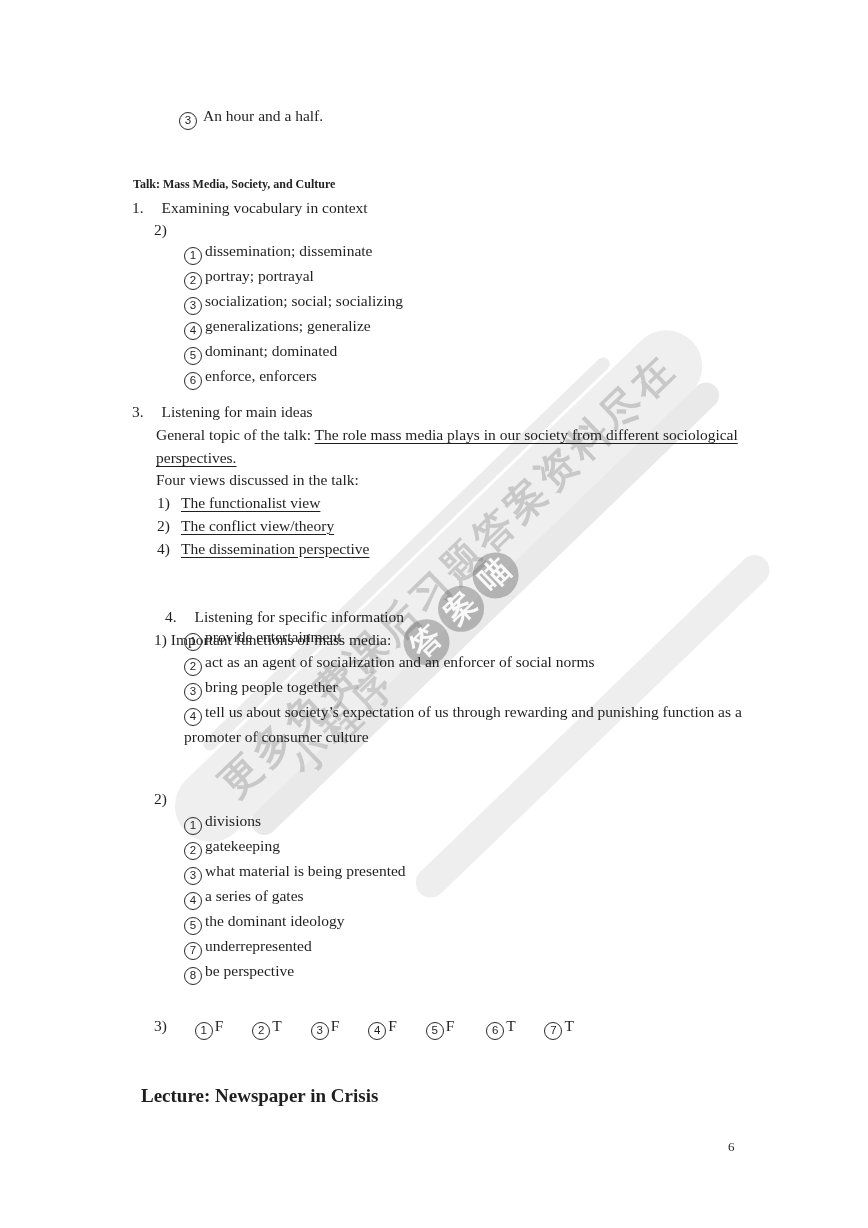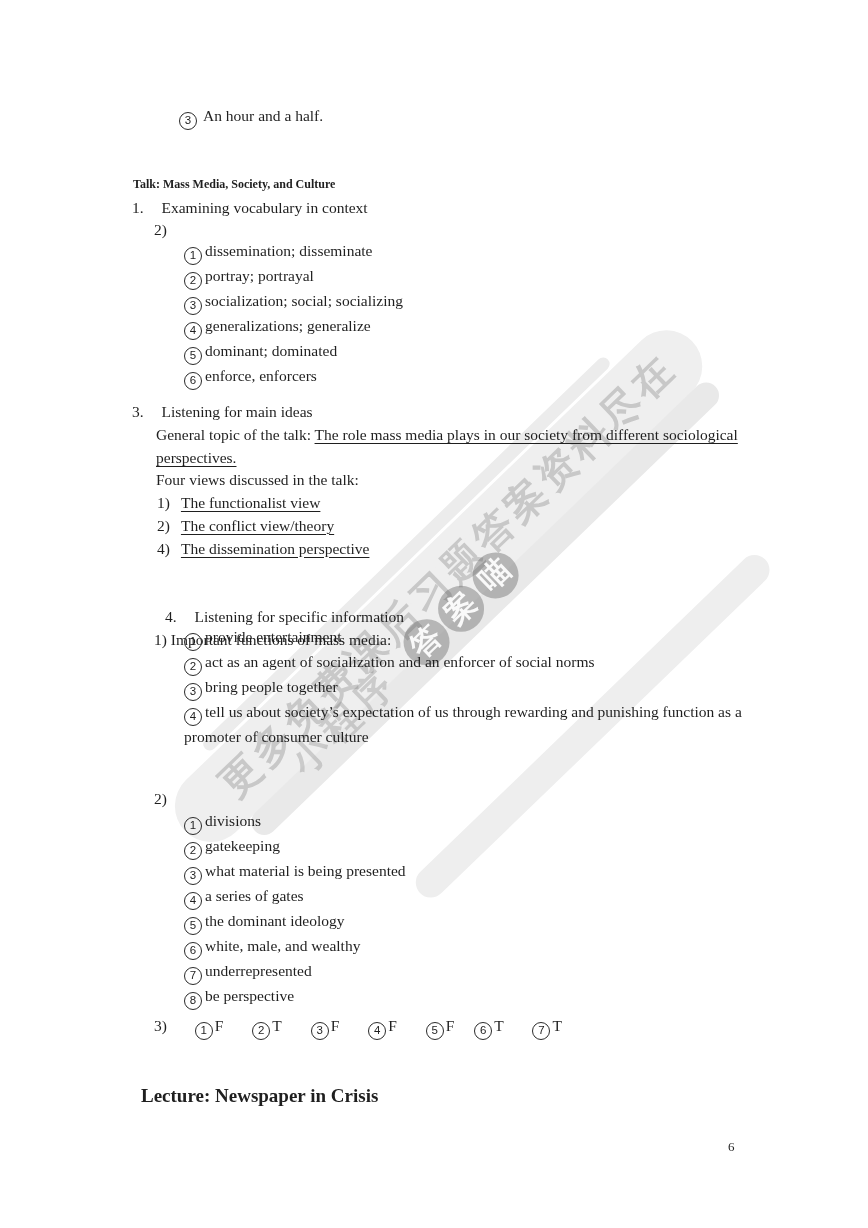--- a/index.html
+++ b/index.html
@@ -147,32 +147,31 @@
     </div>
 
     <div class="abs line" style="left:154px;top:788px;">2)</div>
 
     <div class="abs list" style="left:184px;top:810px;">
       <div class="line"><span class="c">1</span><span>divisions</span></div>
       <div class="line"><span class="c">2</span><span>gatekeeping</span></div>
       <div class="line"><span class="c">3</span><span>what material is being presented</span></div>
       <div class="line"><span class="c">4</span><span>a series of gates</span></div>
       <div class="line"><span class="c">5</span><span>the dominant ideology</span></div>
-      <div class="line"><span class="c">6</span><span>white, male, and wealthy</span></div>
       <div class="line"><span class="c">7</span><span>underrepresented</span></div>
       <div class="line"><span class="c">8</span><span>be perspective</span></div>
     </div>
 
     <div class="abs line" style="left:154px;top:1015px;">
       <span class="num-col" style="margin-right:24px;">3)</span>
       <span class="ans"><span class="c">1</span><span>F</span></span>
       <span class="ans"><span class="c">2</span><span>T</span></span>
       <span class="ans"><span class="c">3</span><span>F</span></span>
       <span class="ans"><span class="c">4</span><span>F</span></span>
-      <span class="ans" style="margin-right:16px;"><span class="c">5</span><span>F</span></span>
+      <span class="ans" style="margin-right:28px;"><span class="c">5</span><span>F</span></span>
       <span class="ans"><span class="c">6</span><span>T</span></span>
       <span class="ans"><span class="c">7</span><span>T</span></span>
     </div>
 
     <div class="abs line bold" style="left:141px;top:1085px;font-size:19px;">Lecture: Newspaper in Crisis</div>
 
     <div class="abs pagenum" style="left:728px;top:1139px;">6</div>
 
   </div>
 </div>

